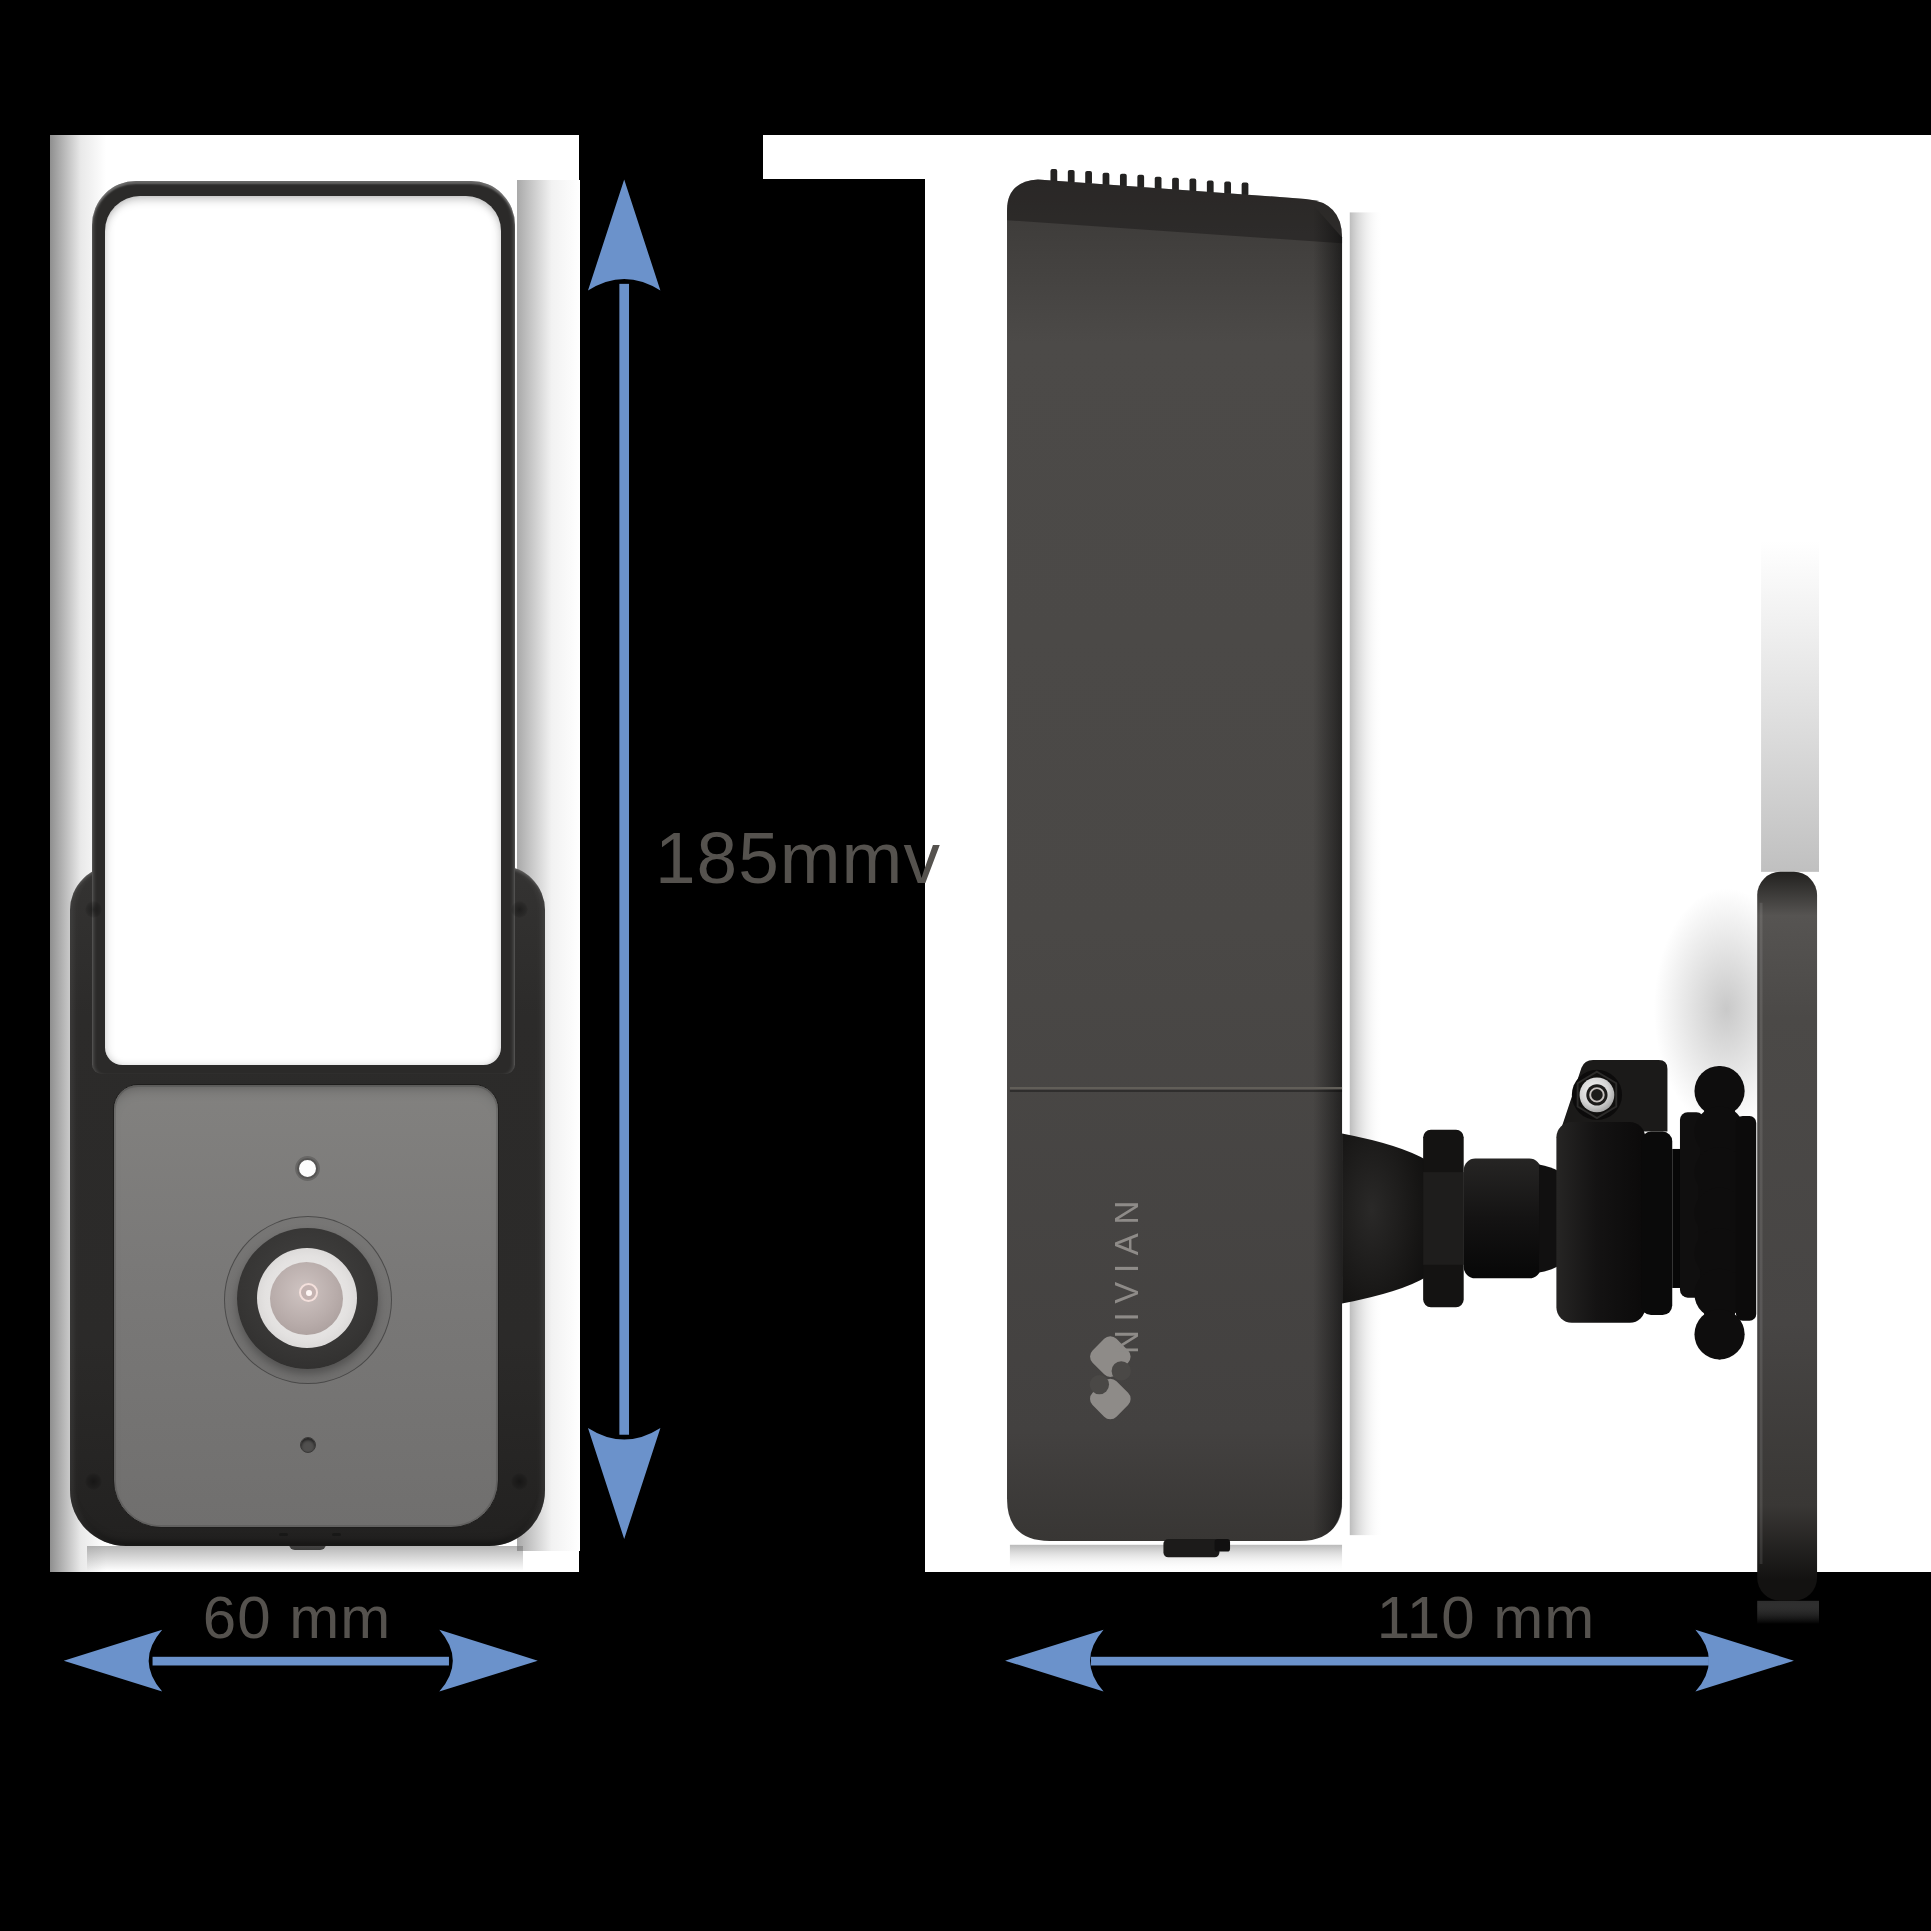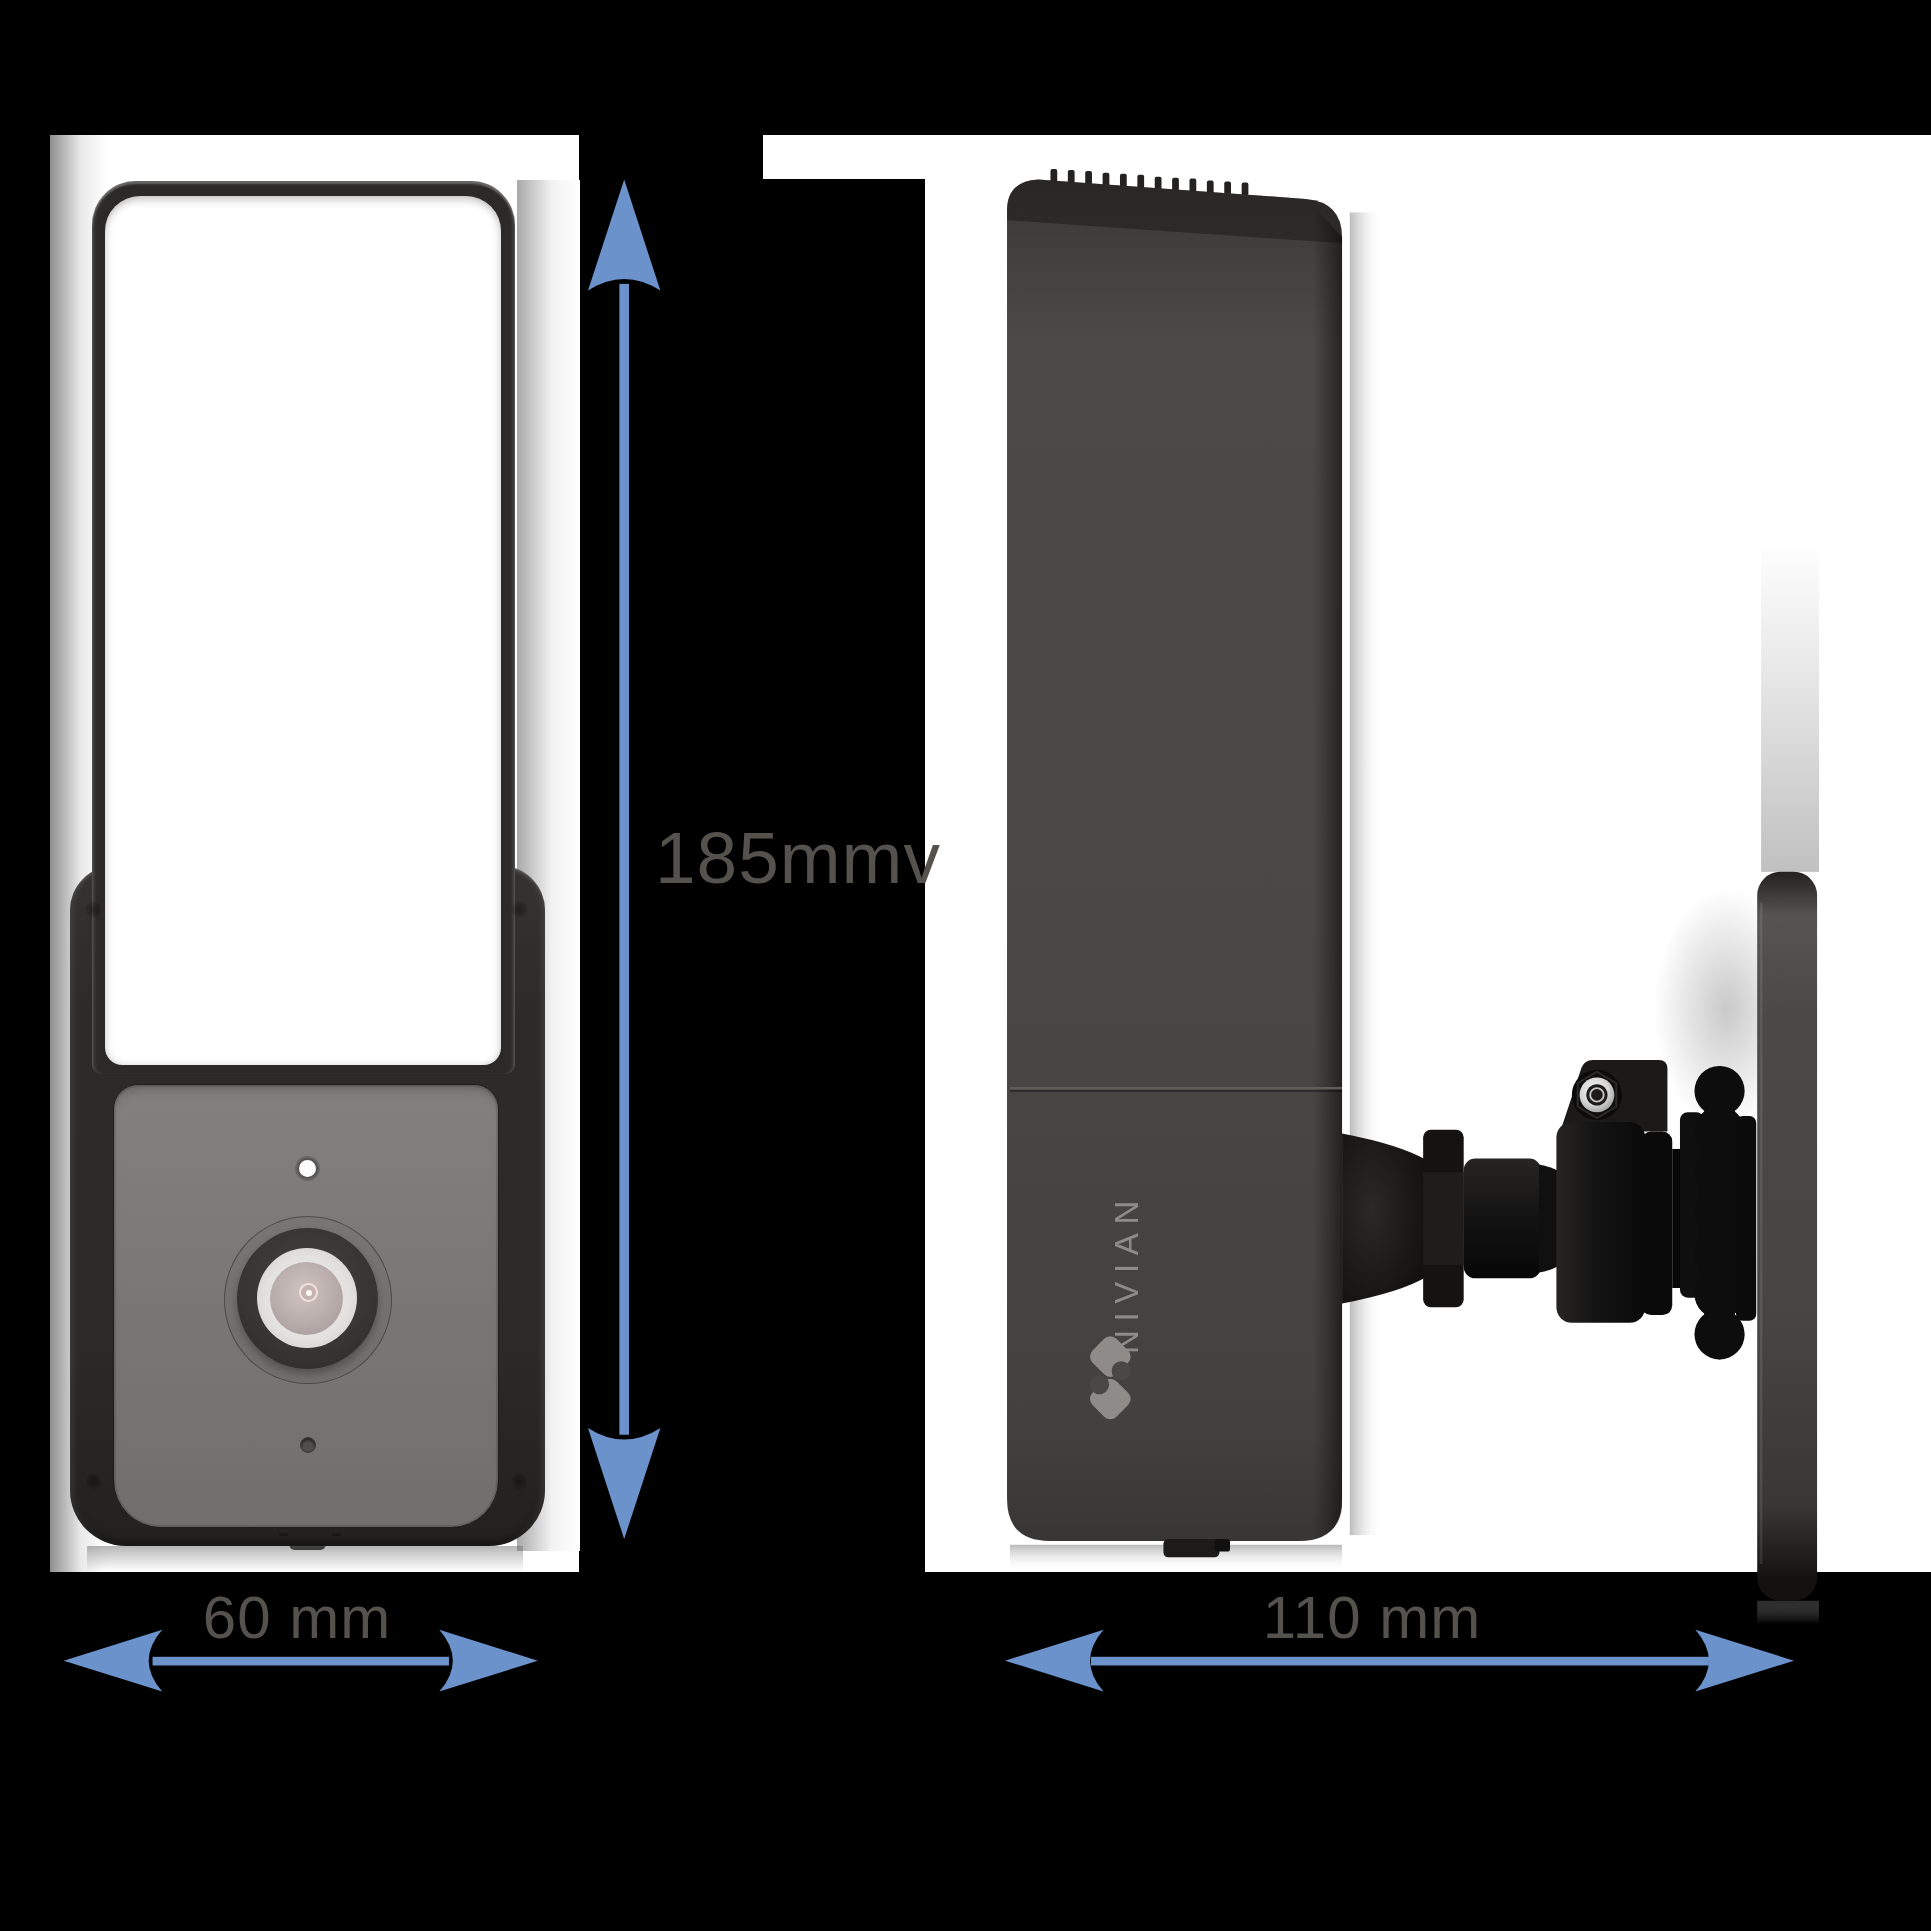--- a/index.html
+++ b/index.html
@@ -66,21 +66,21 @@
   #dash-1{left:279px;top:1533px;} #dash-2{left:332px;top:1533px;}
   #front-bottom-notch{left:289px;top:1543px;width:37px;height:6.8px;border-radius:0 0 5.8px 5.8px;
       background:#181716;}
   #front-shadow{left:87px;top:1546px;width:436px;height:25px;
       background:linear-gradient(180deg,rgba(110,110,110,.5) 0%,rgba(255,255,255,0) 100%);}
 
   
   .dim-label{color:#55524e;line-height:1;white-space:nowrap;letter-spacing:1px;}
   #label-height{left:655px;top:821px;font-size:73px;}
   #label-width{left:297px;top:1588px;font-size:60px;transform:translateX(-50%);}
-  #label-depth{left:1372px;top:1588px;font-size:60px;transform:translateX(-50%);}
+  #label-depth{left:1486px;top:1588px;font-size:60px;transform:translateX(-50%);}
   #brand-text{left:1126px;top:1273px;font-size:33px;letter-spacing:8.7px;color:#8e8b88;
       transform:translate(-50%,-50%) rotate(-90deg);white-space:nowrap;line-height:1;}
 
   svg{display:block;}
   #vector-layer{left:0;top:0;}
 </style>
 </head>
 <body>
 
 <div id="canvas" class="noselect">

